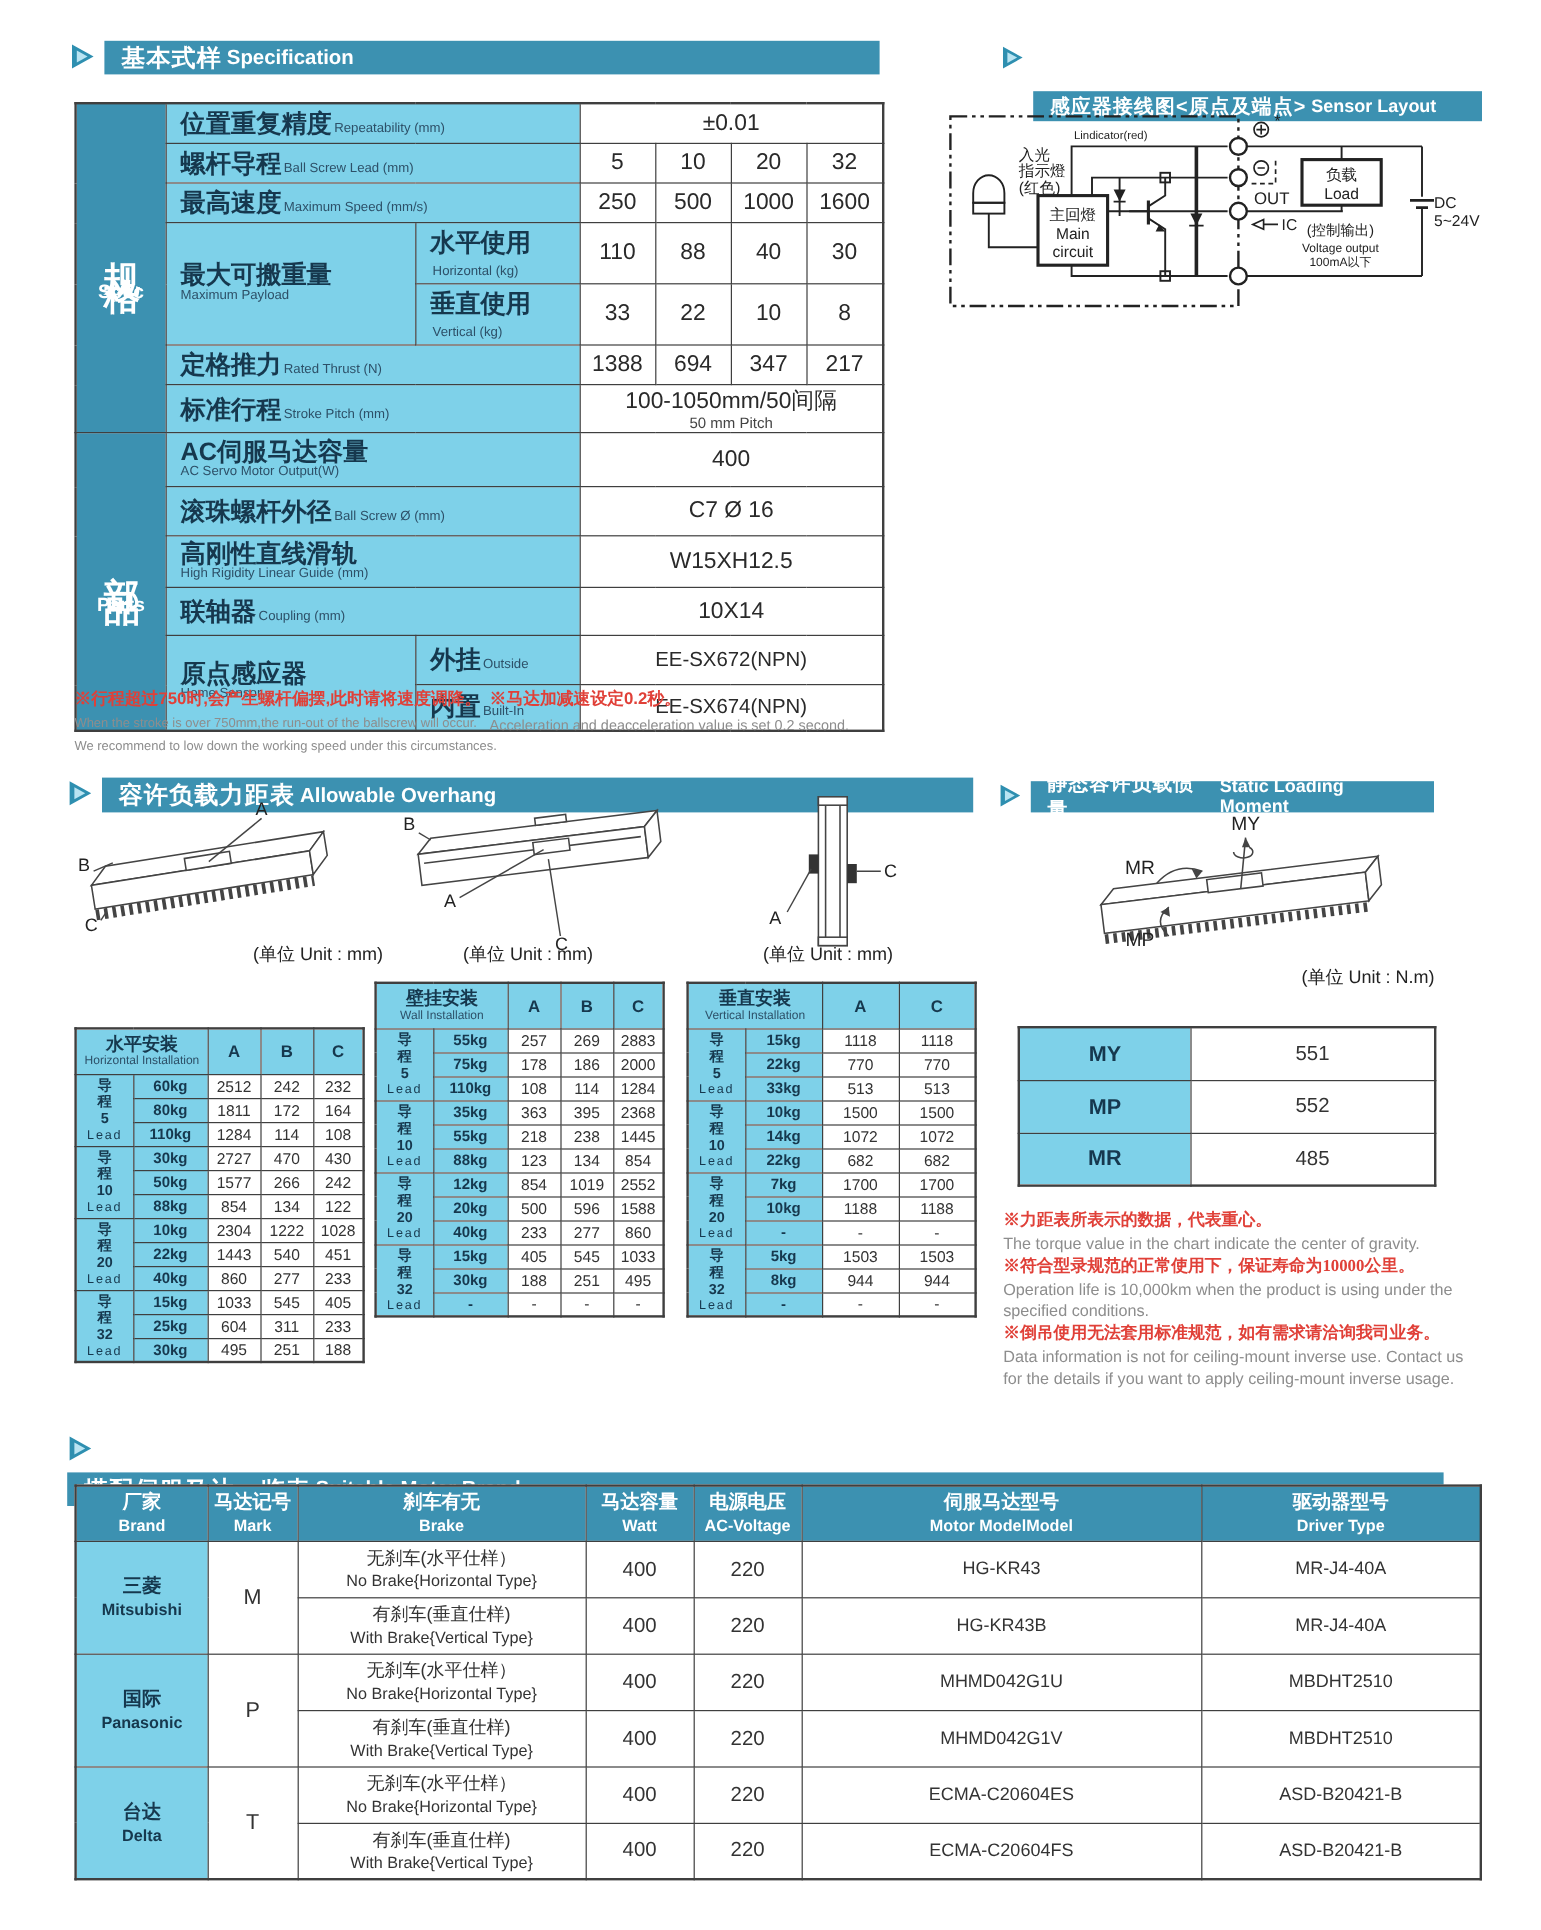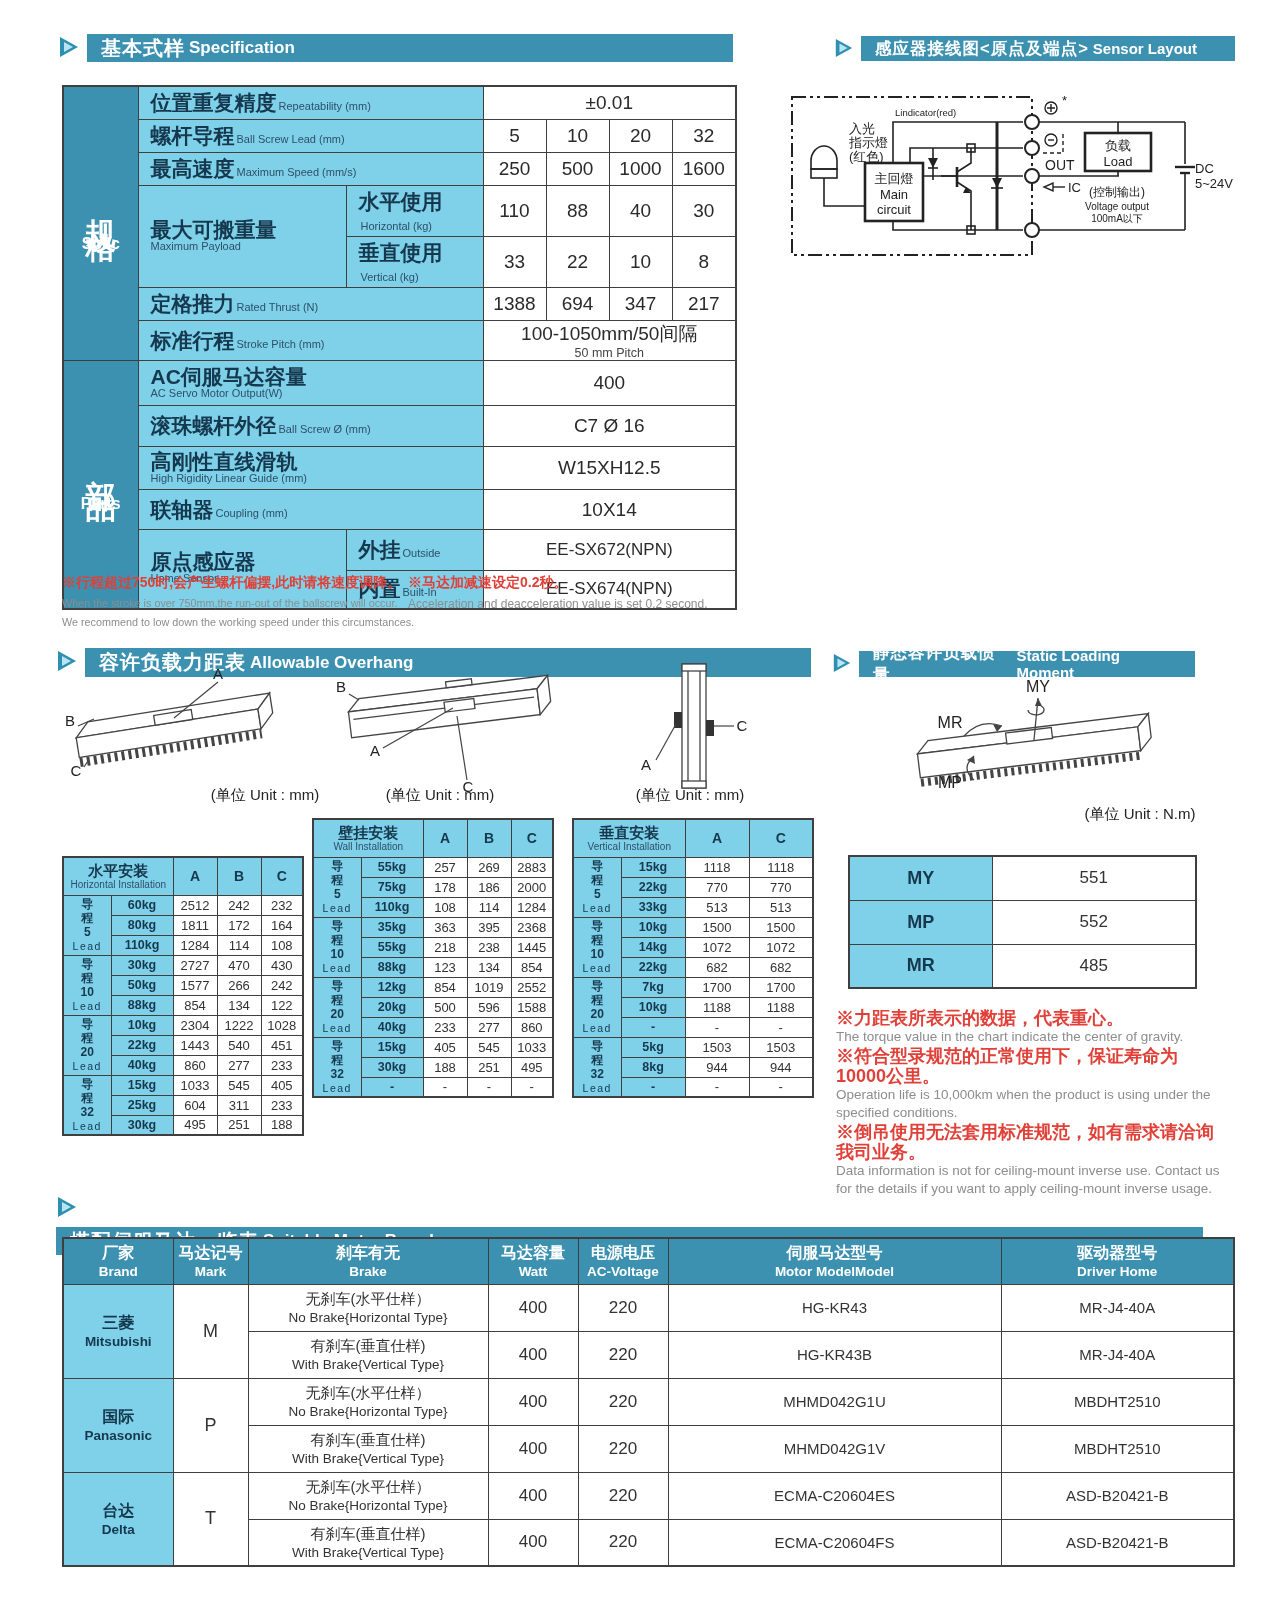--- a/index.html
+++ b/index.html
@@ -24,21 +24,21 @@
   .spec .val{text-align:center;font-size:19px;color:#2a2a2a;vertical-align:middle;background:#fff;}
   .spec .val .sub{display:block;font-size:12.5px;color:#444;line-height:13px;}
   .spec .side{background:#3c91b1;color:#fff;text-align:center;vertical-align:middle;}
   .side .vzh{writing-mode:vertical-rl;text-orientation:upright;font-size:30px;font-weight:bold;
              letter-spacing:14px;display:inline-block;line-height:34px;}
   .side .sen{display:block;font-size:16px;font-weight:bold;margin-top:8px;}
   
   .note-red{color:#e04038;font-weight:bold;font-size:14px;margin:0 0 5px 0;white-space:nowrap;}
   .note-gray{color:#8d8d8d;font-size:10.8px;margin:0 0 7px 0;white-space:nowrap;}
   .notes-right p{margin:0;}
-  .notes-right .nz{color:#e04038;font-weight:bold;font-size:18px;line-height:20px;}
+  .notes-right .nz{color:#e04038;font-weight:bold;font-size:14px;line-height:20px;font-family:Liberation Serif, serif;}
   .notes-right .ne{color:#8d8d8d;font-size:13.5px;line-height:18px;}
   
   .oh th{background:#7ed1e9;vertical-align:middle;}
   .oh .t-zh{font-size:15px;font-weight:bold;color:#16384e;line-height:17px;}
   .oh .t-en{font-size:10px;color:#2d5068;line-height:12px;font-weight:normal;}
   .oh th.colh{color:#16384e;font-size:14px;font-weight:bold;}
   .oh td.w{background:#7ed1e9;font-weight:bold;font-size:12.5px;color:#16384e;text-align:center;vertical-align:middle;}
   .oh td.v{background:#fff;text-align:center;font-size:13px;color:#333;vertical-align:middle;}
   .oh td.lead{background:#7ed1e9;text-align:center;color:#16384e;vertical-align:middle;}
   .oh .lead span{display:block;font-size:12px;line-height:14px;font-weight:bold;}
@@ -79,21 +79,21 @@
       <span class="bz">基本式样</span>
       <span class="be">Specification</span>
     </div>
   </div>
 
   <div class="sec-head" style="left:834px;top:36px;">
     <svg class="tri" width="20" height="24" viewBox="0 0 22 26">
       <polygon points="2,3 20,13 2,23" fill="#2e8fb0"></polygon>
         <polygon points="6,8 15,13 6,18" fill="#b9e4f2"></polygon>
     </svg>
-    <div class="banner banner-sm" style="width:374px;height:25px;">
+    <div class="banner banner-sm" style="width:374px;height:25px;margin-top:40px;">
       <span class="bz">感应器接线图&lt;原点及端点&gt;</span>
       <span class="be">Sensor Layout</span>
     </div>
   </div>
 
   <table class="grid spec" style="left:62px;top:85px;width:673px;">
     <colgroup>
         <col style="width:75px">
         <col style="width:208px">
         <col style="width:137px">
@@ -803,21 +803,21 @@
       <th>
             <div class="h-zh">电源电压</div>
             <div class="h-en">AC-Voltage</div>
           </th>
       <th>
             <div class="h-zh">伺服马达型号</div>
             <div class="h-en">Motor ModelModel</div>
           </th>
       <th>
             <div class="h-zh">驱动器型号</div>
-            <div class="h-en">Driver Home</div>
+            <div class="h-en">Driver Type</div>
           </th>
     </tr>
     <tr style="height:47px">
       <td class="brand" rowspan="2">
             <div class="b-zh">三菱</div>
             <div class="b-en">Mitsubishi</div>
           </td>
       <td class="mark" rowspan="2">M</td>
       <td>
             <div class="bk-zh">无刹车(水平仕样）</div>

